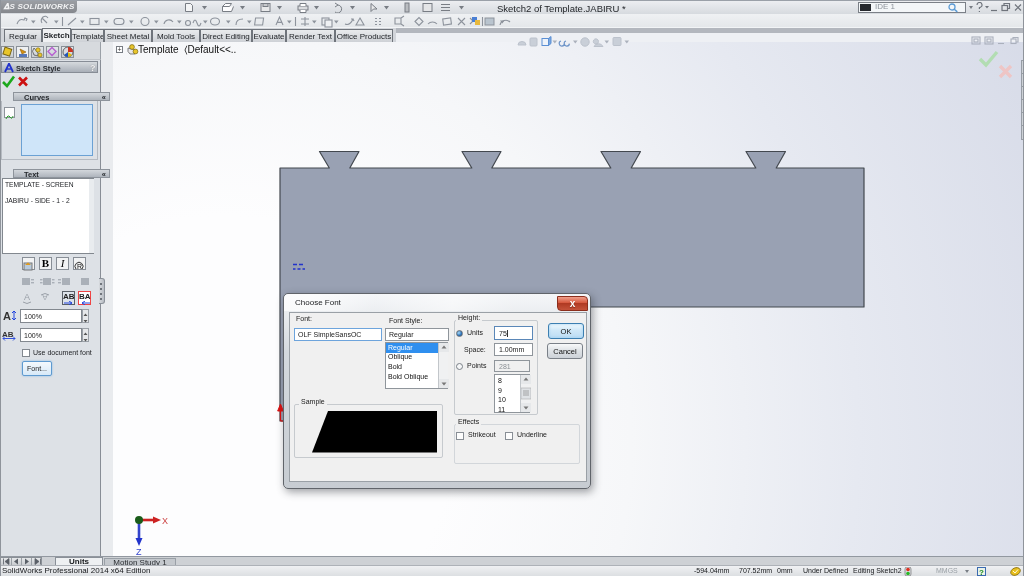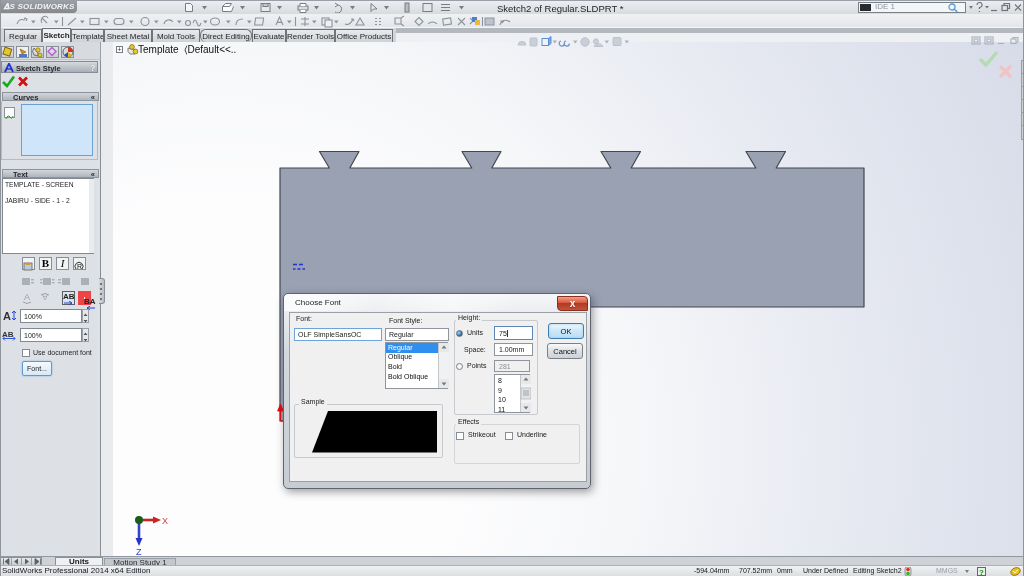--- a/index.html
+++ b/index.html
@@ -29,21 +29,21 @@
   border:1px solid #6f747b; border-bottom:none; font-size:8px; color:#1d2024; text-align:center; line-height:13px; white-space:nowrap; overflow:hidden; }
 .tab.active { top:0px; height:14px; background:#f0f1f3; font-weight:bold; }
 
 #pmstrip { position:absolute; left:0; top:42px; width:101px; height:18px;
   background:#d7dade; border-right:1px solid #9aa0a7; border-bottom:1px solid #c0c4c9;}
 .pmtab { position:absolute; top:4px; width:13px; height:12px; border:1px solid #8a9098; background:linear-gradient(#e3e6e9,#c9cdd2); }
 .pmtab.on { background:#eef0f2; }
 
 #leftpanel { position:absolute; left:0; top:60px; width:101px; height:496px;
   background:#dde1e6; border-right:1px solid #888d95; }
-.sechead { position:absolute; left:2px; width:97px; height:9px;
+.sechead { position:absolute; left:13px; width:97px; height:9px;
   background:linear-gradient(#d3d7dc,#aeb4bc); border:1px solid #8d939b;
   font-size:7.5px; font-weight:bold; color:#26292d; line-height:9px; padding-left:10px; }
 
 #canvas { position:absolute; left:101px; top:42px; width:923px; height:514px;
   background:radial-gradient(circle at 12% 78%, #fdfdfe 25%, #f6f7f9 45%, #e6e9f1 70%, #d7dbe8 100%);margin-left:12px; }
 
 #modeltabs { position:absolute; left:0; top:556px; width:1024px; height:9px;
   background:#ced1d5; border-top:1px solid #9298a0; }
 
 #statusbar { position:absolute; left:0; top:565px; width:1024px; height:11px;
@@ -84,21 +84,21 @@
     <g fill="#787d84">
       <path d="M22,4 h5 l-2.5,3.5 z"></path>
         <path d="M60,4 h5 l-2.5,3.5 z"></path>
         <path d="M97,4 h5 l-2.5,3.5 z"></path>
       <path d="M134,4 h5 l-2.5,3.5 z"></path>
         <path d="M170,4 h5 l-2.5,3.5 z"></path>
         <path d="M204,4 h5 l-2.5,3.5 z"></path>
       <path d="M279,4 h5 l-2.5,3.5 z"></path>
     </g>
   </svg>
-  <div id="apptitle">Sketch2 of Regular.SLDPRT *</div>
+  <div id="apptitle">Sketch2 of Template.JABIRU *</div>
   <div id="searchbox">
     <div class="abs" style="left:1px;top:1px;width:11px;height:7px;background:#26292e;"></div>
     <div class="abs" style="left:16px;top:-1px;font-size:8px;color:#8d939b;">IDE 1</div>
     <svg class="abs" style="left:88px;top:0px;" width="12" height="10" viewBox="0 0 12 10">
       <circle cx="5" cy="4" r="3" fill="none" stroke="#5b9bd5" stroke-width="1.3"></circle>
       <path d="M7.3,6.3 l3,2.6" stroke="#5b9bd5" stroke-width="1.5"></path>
     </svg>
   </div>
   <div class="drop" style="left:969px;"></div>
   <svg class="abs" style="left:975px;top:1px;" width="48px" height="11" viewBox="0 0 48 11">
@@ -170,23 +170,23 @@
   </svg>
 </div>
 <div id="tabrow">
   <div class="rdark"></div>
     <div class="rlight"></div>
   <div class="tab" style="left:4px;width:38px;">Regular</div>
   <div class="tab active" style="left:42px;width:29px;">Sketch</div>
   <div class="tab" style="left:71px;width:33px;">Template</div>
   <div class="tab" style="left:104px;width:48px;">Sheet Metal</div>
   <div class="tab" style="left:152px;width:48px;">Mold Tools</div>
-  <div class="tab" style="left:200px;width:52px;border-radius:6px;">Direct Editing</div>
+  <div class="tab" style="left:200px;width:52px;">Direct Editing</div>
   <div class="tab" style="left:252px;width:34px;">Evaluate</div>
-  <div class="tab" style="left:286px;width:49px;">Render Tools</div>
+  <div class="tab" style="left:286px;width:49px;">Render Text</div>
   <div class="tab" style="left:335px;width:58px;">Office Products</div>
 </div>
 <div id="canvas">
 
   <svg class="abs" style="left:0;top:0;" width="923" height="514" viewBox="0 0 923 514">
     <path d="M167,379 L167,126
              L216.3,126 L206.5,109.5 L246,109.5 L236.8,126
              L358.8,126 L349,109.5 L388,109.5 L378.8,126
              L497.8,126 L488,109.5 L527.5,109.5 L518.2,126
              L642.8,126 L633,109.5 L672.5,109.5 L663.2,126
@@ -378,21 +378,21 @@
     <g stroke="#9aa0a8" fill="none">
       <text x="1" y="9" font-size="9" fill="#9aa0a8" stroke="none">A</text>
         <path d="M0,11 q4,3 8,0"></path>
       <text x="19" y="9" font-size="9" fill="#9aa0a8" stroke="none" transform="rotate(180 22 6)">A</text>
         <path d="M18,11 q4,3 8,0" transform="rotate(180 22 7.5)"></path>
     </g>
   </svg>
   <div class="abs" style="left:62px;top:231px;width:13px;height:14px;background:#dde3ea;border:1px solid #5a6068;font-size:8px;font-weight:bold;text-align:center;color:#222;">AB<svg class="abs" style="left:1px;top:9px;" width="10" height="4" viewBox="0 0 10 4">
         <path d="M0,2 h8 m-3,-2 l3,2 -3,2" stroke="#2244dd" fill="none"></path>
       </svg></div>
-  <div class="abs" style="left:78px;top:231px;width:13px;height:14px;background:#ffffff;border:6px solid #ef4444;font-size:8px;font-weight:bold;text-align:right;color:#222;">BA<svg class="abs" style="left:1px;top:9px;" width="10" height="4" viewBox="0 0 10 4">
+  <div class="abs" style="left:78px;top:231px;width:13px;height:14px;background:#ffffff;border:1px solid #ef4444;font-size:8px;font-weight:bold;text-align:right;color:#222;">BA<svg class="abs" style="left:1px;top:9px;" width="10" height="4" viewBox="0 0 10 4">
         <path d="M10,2 h-8 m3,-2 l-3,2 3,2" stroke="#2244dd" fill="none"></path>
       </svg></div>
 
   <svg class="abs" style="left:3px;top:250px;" width="14" height="12" viewBox="0 0 14 12">
       <text x="0" y="10" font-size="11" font-weight="bold" fill="#333">A</text>
       <path d="M11,1 v9 m-2,-7 l2,-2 2,2 m-4,5 l2,2 2,-2" stroke="#2244dd" fill="none"></path>
     </svg>
   <div class="abs" style="left:20px;top:249px;width:62px;height:14px;background:#fff;border:1px solid #82888f;font-size:7px;color:#222;line-height:13px;padding-left:3px;">100%</div>
   <div class="abs" style="left:82px;top:249px;width:7px;height:14px;background:#e6e8ea;border:1px solid #9aa0a7;">
     <svg width="5" height="12" viewBox="0 0 5 12">

